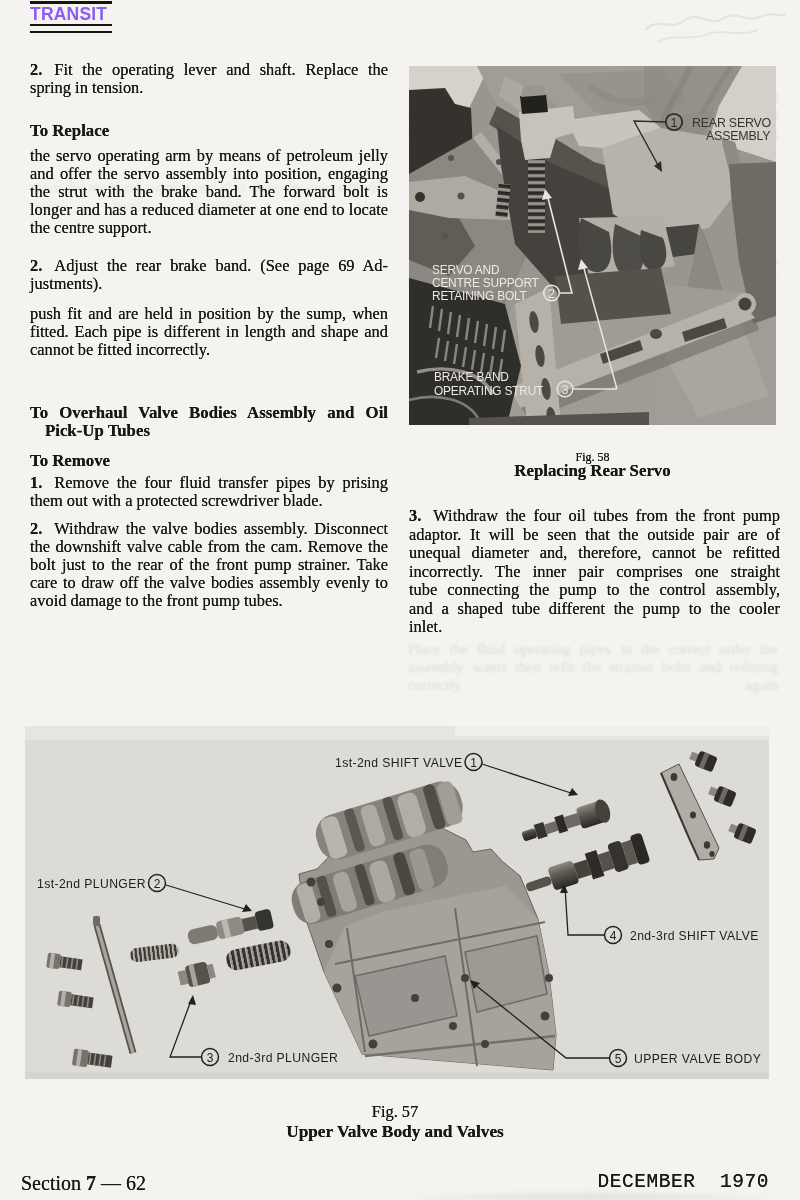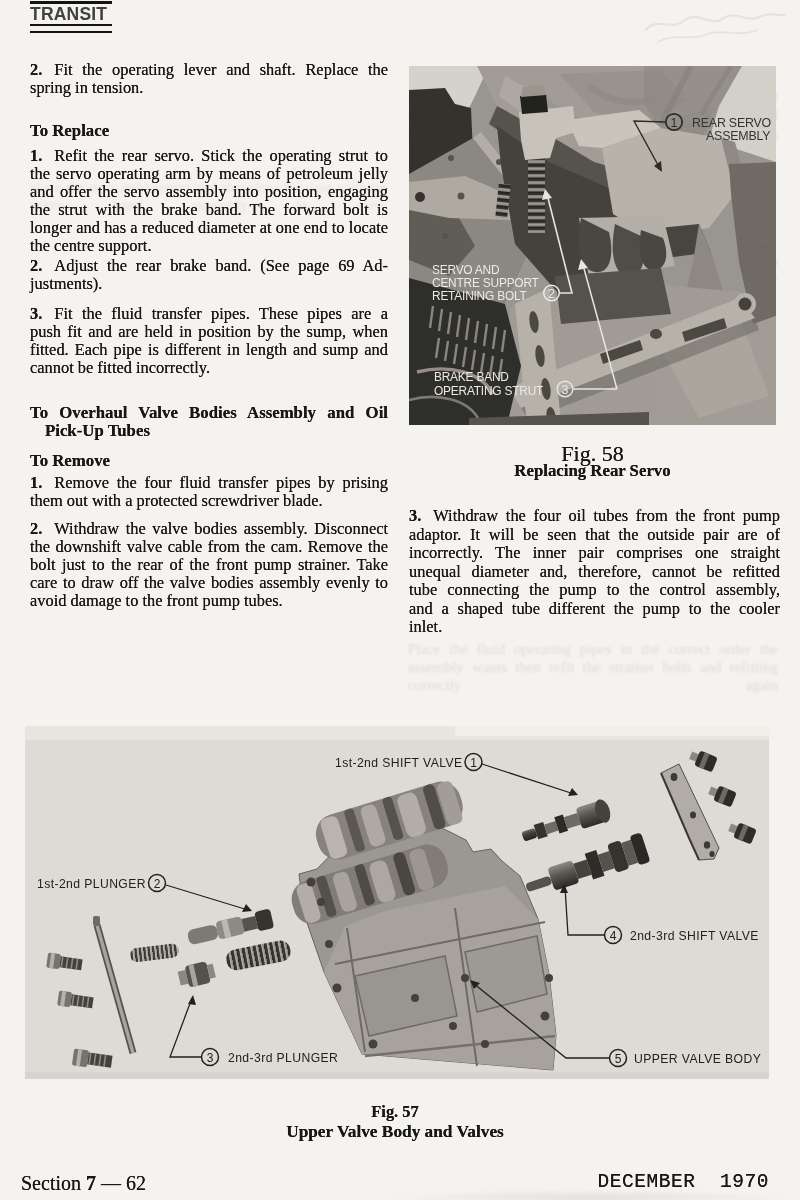--- a/index.html
+++ b/index.html
@@ -25,50 +25,48 @@
 <div class="bleed" style="left:30px;top:178px;width:356px;opacity:.25;">place the strut and support and also close the case with the entire band assembly in view</div>
 <div class="bleed" style="left:408px;top:640px;width:370px;">Place the fluid operating pipes in the correct order the assembly wants then refit the strainer bolts and refitting correctly again</div>
 
 <svg style="position:absolute;left:640px;top:2px;opacity:.11;" width="150" height="45" viewBox="0 0 150 45">
   <path d="M5,28 C20,14 32,30 45,18 C58,8 70,26 84,16 C96,8 108,22 122,14 C132,9 140,16 146,12" stroke="#6b675f" stroke-width="2.2" fill="none"></path>
   <path d="M18,40 C34,30 52,40 68,32 C84,26 100,36 118,28" stroke="#6b675f" stroke-width="1.8" fill="none"></path>
 </svg>
 
 <div style="position:absolute;left:30px;top:1px;width:82px;">
   <div style="height:2.6px;background:#15140f;"></div>
-  <div style="font-family:'Liberation Sans',sans-serif;font-weight:bold;font-size:17.5px;letter-spacing:.2px;margin-top:0px;line-height:20px;color:#404040;">TRANSIT</div>
+  <div style="font-family:'Liberation Sans',sans-serif;font-weight:bold;font-size:17.5px;letter-spacing:.2px;margin-top:0px;line-height:20px;color:#8b5cf6;">TRANSIT</div>
   <div style="height:2.4px;background:#15140f;margin-top:0.5px;"></div>
   <div style="height:2.2px;background:#15140f;margin-top:4.4px;"></div>
 </div>
 
 <div class="col" style="left:30px;top:61px;width:358px;">
   <div class="ln"><span class="num">2.</span><span class="gap"></span>Fit the operating lever and shaft. Replace the</div>
   <div class="lnl">spring in tension.</div>
 </div>
 
 <div class="col" style="left:30px;top:122px;width:358px;"><b class="h">To Replace</b></div>
 
 <div class="col" style="left:30px;top:147px;width:358px;">
-  <div class="ln"><span class="num">1.</span><span class="gap"></span>Refit the rear servo. Stick the operating strut to</div>
   <div class="ln">the servo operating arm by means of petroleum jelly</div>
   <div class="ln">and offer the servo assembly into position, engaging</div>
   <div class="ln">the strut with the brake band. The forward bolt is</div>
   <div class="ln">longer and has a reduced diameter at one end to locate</div>
   <div class="lnl">the centre support.</div>
 </div>
 
 <div class="col" style="left:30px;top:257px;width:358px;">
   <div class="ln"><span class="num">2.</span><span class="gap"></span>Adjust the rear brake band. (See page 69 Ad-</div>
   <div class="lnl">justments).</div>
 </div>
 
 <div class="col" style="left:30px;top:305px;width:358px;">
-  <div class="ln"><span class="num">3.</span><span class="gap"></span>Fit the fluid transfer pipes. These pipes are a</div>
   <div class="ln">push fit and are held in position by the sump, when</div>
-  <div class="ln">fitted. Each pipe is different in length and sump and</div>
+  <div class="ln">fitted. Each pipe is different in length and shape and</div>
   <div class="lnl">cannot be fitted incorrectly.</div>
 </div>
 
 <div class="col" style="left:30px;top:404px;width:358px;">
   <div class="ln"><b class="h">To Overhaul Valve Bodies Assembly and Oil</b></div>
   <div class="lnl" style="padding-left:15px;"><b class="h">Pick-Up Tubes</b></div>
 </div>
 
 <div class="col" style="left:30px;top:452px;width:358px;"><b class="h">To Remove</b></div>
 
@@ -237,28 +235,28 @@
     <text x="297" y="74">ASSEMBLY</text>
   </g>
 
   <circle cx="265" cy="56" r="8.2" fill="none" stroke="#2e2c28" stroke-width="1.8"></circle>
   <text x="265" y="60.5" font-family="'Liberation Sans',sans-serif" font-size="12.5px" fill="#2e2c28" text-anchor="middle">1</text>
 
   <path d="M257,56 L225,55 L249,99" stroke="#2e2c28" stroke-width="1.4" fill="none"></path>
   <path d="M253,106 L245,100 L252,95 Z" fill="#2e2c28"></path>
 </svg>
 
-<div class="cap" style="left:409px;top:441px;width:367px;font-size:22px;">Fig. 58</div>
+<div class="cap" style="left:409px;top:450px;width:367px;font-size:12px;">Fig. 58</div>
 <div class="cap" style="left:409px;top:461px;width:367px;font-size:16.8px;font-weight:bold;">Replacing Rear Servo</div>
 
 <div class="col" style="left:409px;top:507px;width:371px;line-height:18.5px;">
   <div class="ln"><span class="num">3.</span><span class="gap"></span>Withdraw the four oil tubes from the front pump</div>
   <div class="ln">adaptor. It will be seen that the outside pair are of</div>
+  <div class="ln">unequal diameter and, therefore, cannot be refitted</div>
   <div class="ln">incorrectly. The inner pair comprises one straight</div>
-  <div class="ln">unequal diameter and, therefore, cannot be refitted</div>
   <div class="ln">tube connecting the pump to the control assembly,</div>
   <div class="ln">and a shaped tube different the pump to the cooler</div>
   <div class="lnl">inlet.</div>
 </div>
 
 <svg style="position:absolute;left:25px;top:726px;" width="744" height="353" viewBox="0 0 744 353">
   <defs>
     <linearGradient id="spool" x1="0" y1="0" x2="0" y2="1">
       <stop offset="0" stop-color="#6e6a64"></stop>
           <stop offset=".35" stop-color="#45423d"></stop>
@@ -464,21 +462,21 @@
   <text x="588" y="213.5" font-family="'Liberation Sans',sans-serif" font-size="12px" fill="#22211d" text-anchor="middle">4</text>
   <path d="M579,209 L543,209 L540,161" stroke="#22211d" stroke-width="1.3" fill="none"></path>
   <path d="M539,158 L535,167 L543,167 Z" fill="#22211d"></path>
 
   <circle cx="593" cy="332" r="8.5" fill="none" stroke="#22211d" stroke-width="1.5"></circle>
   <text x="593" y="336.5" font-family="'Liberation Sans',sans-serif" font-size="12px" fill="#22211d" text-anchor="middle">5</text>
   <path d="M584,332 L541,332 L448,257" stroke="#22211d" stroke-width="1.3" fill="none"></path>
   <path d="M445,254 L449,263 L455,257 Z" fill="#22211d"></path>
 </svg>
 
-<div class="cap" style="left:200px;top:1102px;width:390px;font-size:16.4px;font-weight:bold;">Fig. 57</div>
+<div class="cap" style="left:200px;top:1102px;width:390px;font-size:16.4px;">Fig. 57</div>
 <div class="cap" style="left:200px;top:1122px;width:390px;font-size:17.3px;font-weight:bold;">Upper Valve Body and Valves</div>
 
 <div style="position:absolute;left:380px;top:1190px;width:420px;height:10px;background:radial-gradient(ellipse at 50% 100%, #d6d3cc 0%, rgba(214,211,204,0) 70%);opacity:.8;filter:blur(2px);"></div>
 
 <div style="position:absolute;left:21px;top:1172px;font-size:20px;text-shadow:0 0 0.4px #24221f;">Section <b>7</b> — 62</div>
 
 <div style="position:absolute;right:31px;top:1171px;font-size:19.5px;letter-spacing:.55px;text-shadow:0 0 0.4px #24221f;font-family:Liberation Mono, monospace;">DECEMBER&nbsp;&nbsp;1970</div>
 
 </div>
 

